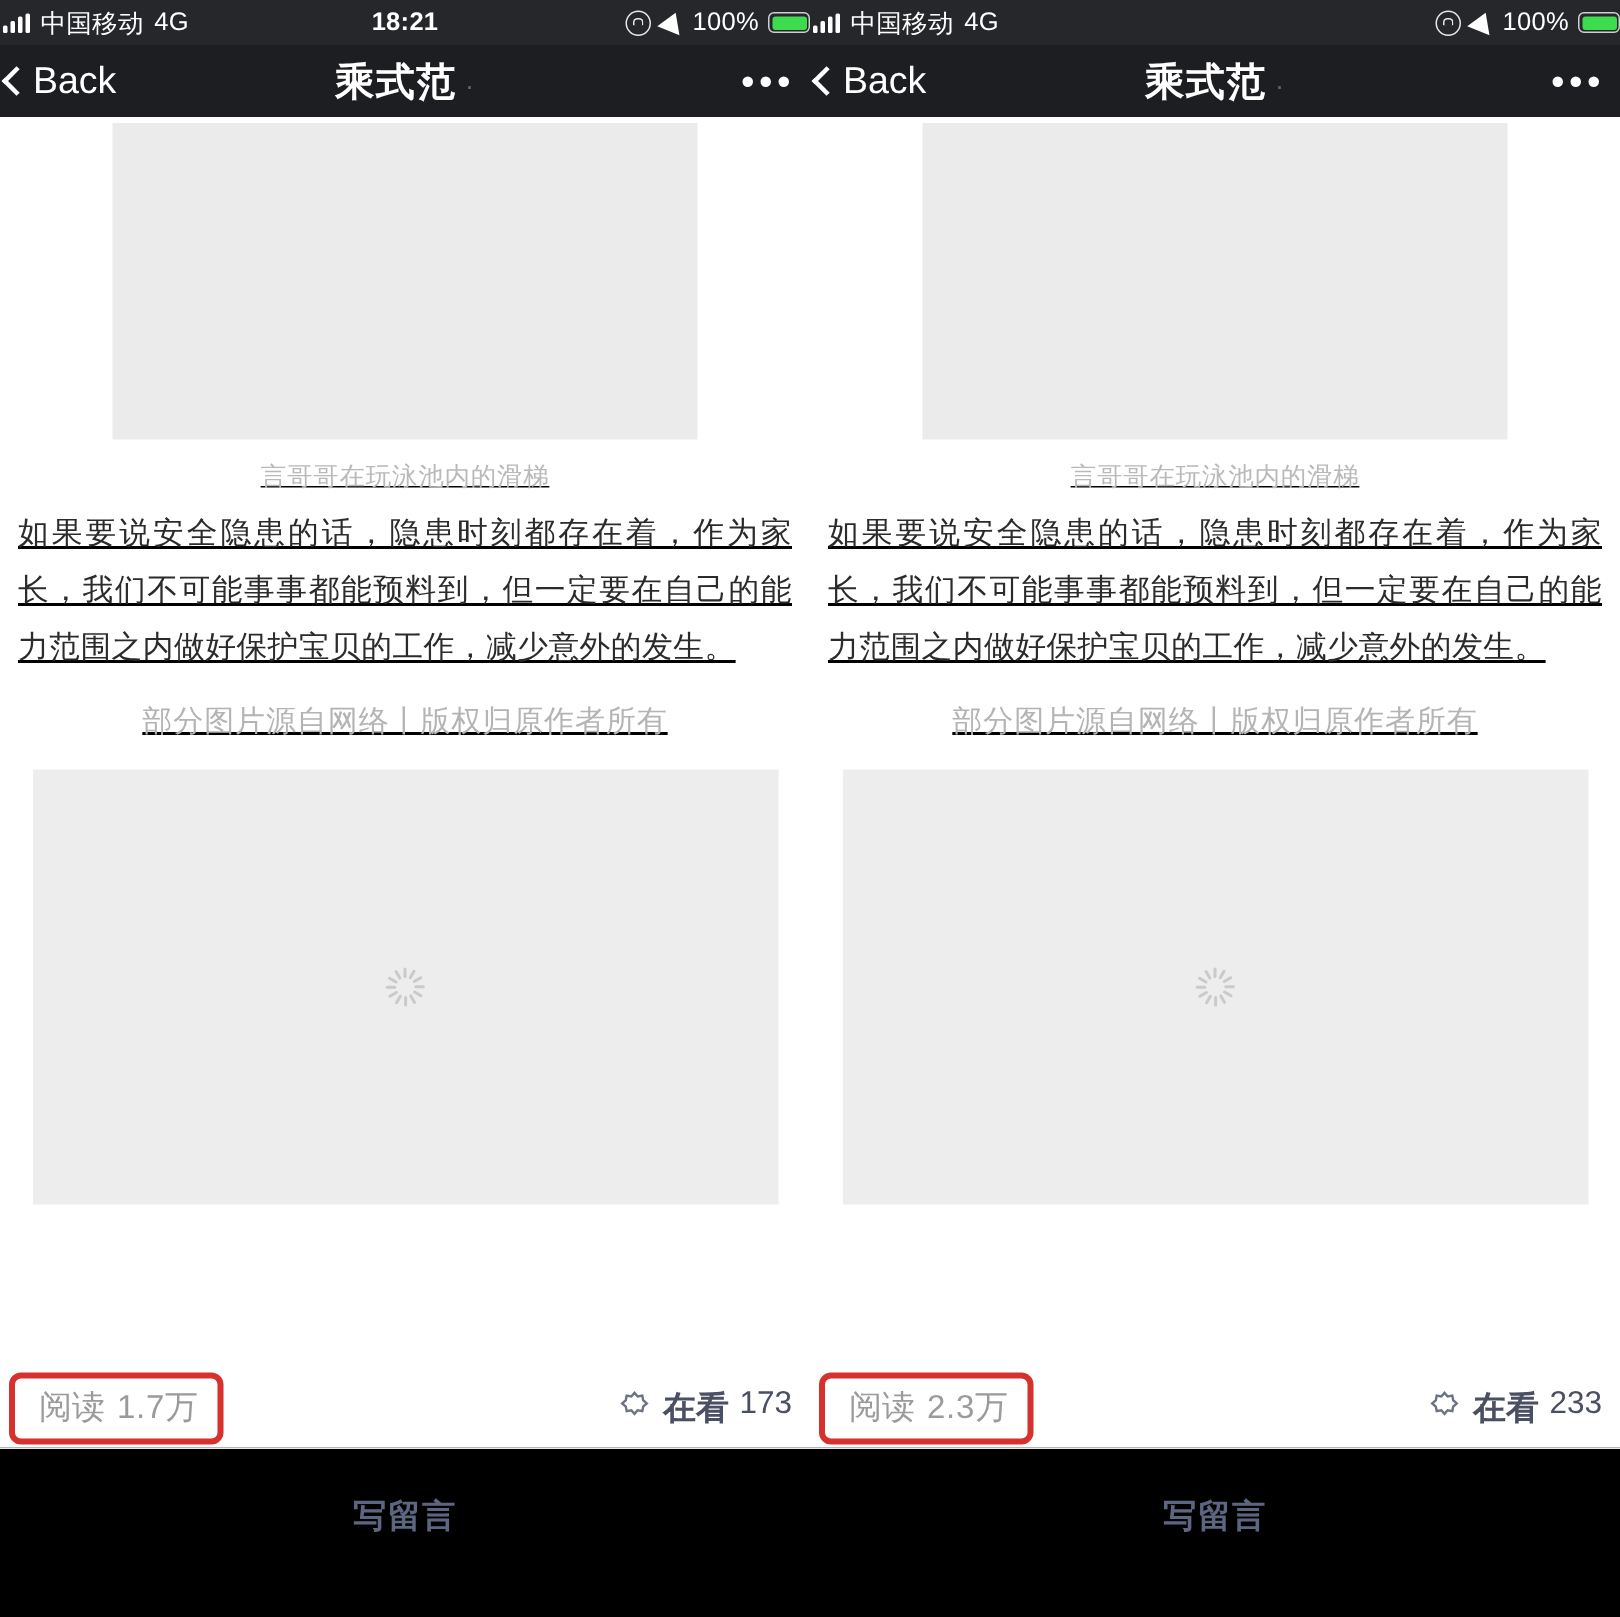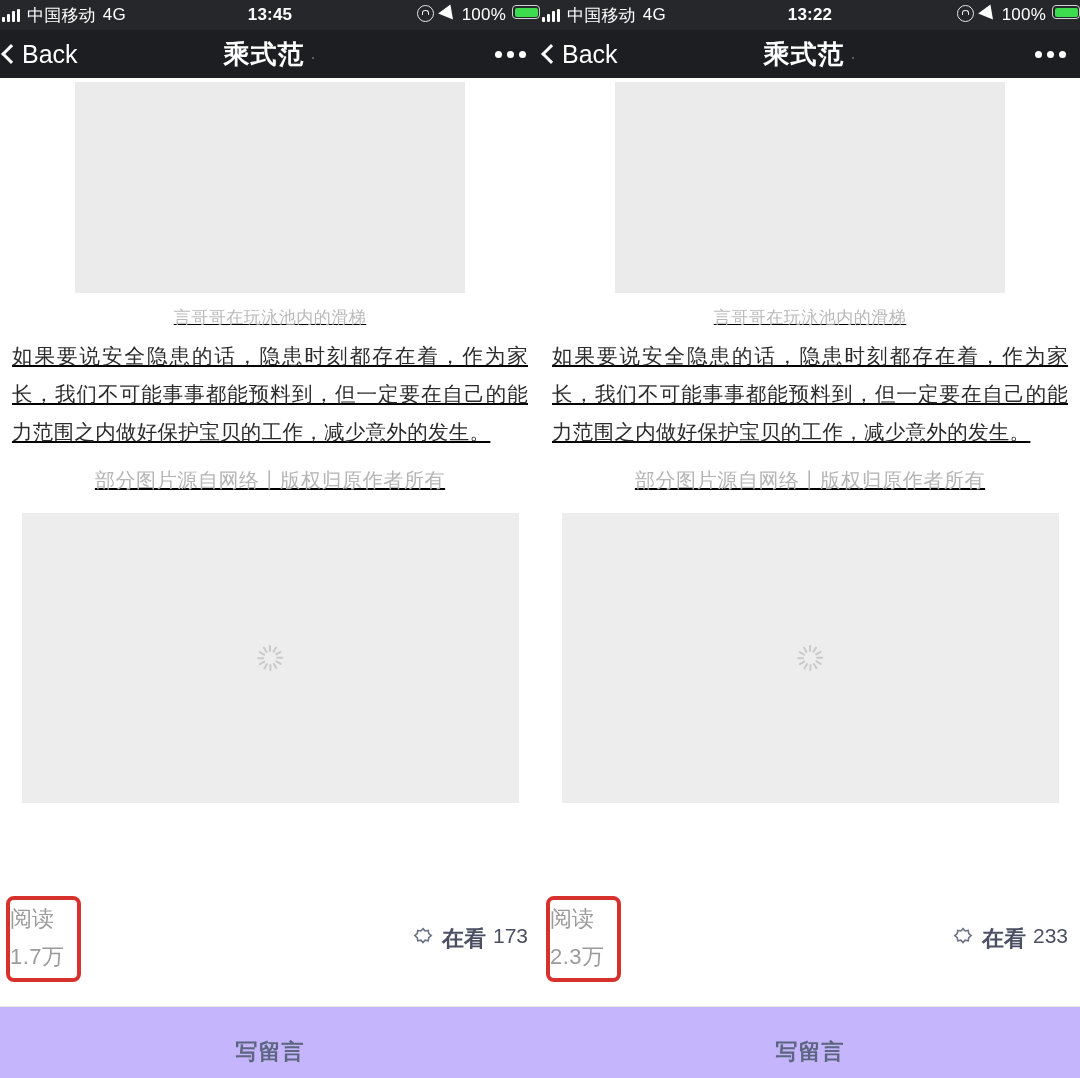--- a/index.html
+++ b/index.html
@@ -57,21 +57,21 @@
     left: 0; right: 0;
     text-align: center;
     font-size: 17px;
     font-weight: 600;
     pointer-events: none;
   }
   .sb-right {
     position: absolute;
     right: 0;
     display: flex;
-    align-items: flex-start;
+    align-items: center;
     gap: 6px;
     padding-right: 0px;
     white-space: nowrap;
   }
   .bars {
     display: inline-flex;
     align-items: flex-end;
     gap: 2px;
     height: 13px;
   }
@@ -254,43 +254,42 @@
     height: 52px;
     display: flex;
     align-items: center;
     justify-content: space-between;
     padding: 0 8px 0 6px;
     box-sizing: border-box;
   }
   .read-box {
     border: 4px solid #d6312c;
     border-radius: 8px;
-    padding: 4px 12px 6px 0;
+    padding: 4px 12px 6px 16px;
     display: inline-flex;
     align-items: flex-start;
     gap: 8px;
     background: #ffffff;
-    flex-direction: column;
   }
   .read-label { color: #9b9b9b; font-size: 22px; }
   .read-value { color: #9b9b9b; font-size: 22px; letter-spacing:.5px; }
   .wow {
     display: inline-flex;
     gap: 7px;
     padding-right: 4px;
   }
   .wow-label { color: #4a4f63; font-size: 22px; font-weight: 700; }
   .wow-value { color: #4a4f63; font-size: 21px; }
 
   
   .comment-bar {
     position: absolute;
     left: 0; right: 0; bottom: 0;
-    height: 72px;
-    background: #c4b5fd;
+    height: 113px;
+    background: #000000;
     border-top: 1px solid #eaeaec;
     box-sizing: border-box;
     padding-left: 24px;
   }
   .comment-link {
     position: absolute;
     left: 0; right: 0;
     top: 30px;
     text-align: center;
     color: #5d6680;
@@ -329,21 +328,21 @@
         <div class="sb-left">
           <span class="bars">
               <i></i>
               <i></i>
               <i></i>
               <i></i>
             </span>
           <span class="carrier">中国移动</span>
           <span class="nettype">4G</span>
         </div>
-        <div class="sb-center">13:45</div>
+        <div class="sb-center">18:21</div>
         <div class="sb-right">
           <span class="rot-lock"></span>
           <span class="loc-arrow"></span>
           <span class="pct">100%</span>
           <span class="battery">
               <span class="fill"></span>
             </span>
         </div>
       </div>
 
@@ -410,21 +409,20 @@
         <div class="sb-left">
           <span class="bars">
               <i></i>
               <i></i>
               <i></i>
               <i></i>
             </span>
           <span class="carrier">中国移动</span>
           <span class="nettype">4G</span>
         </div>
-        <div class="sb-center">13:22</div>
         <div class="sb-right">
           <span class="rot-lock"></span>
           <span class="loc-arrow"></span>
           <span class="pct">100%</span>
           <span class="battery">
               <span class="fill"></span>
             </span>
         </div>
       </div>
 

